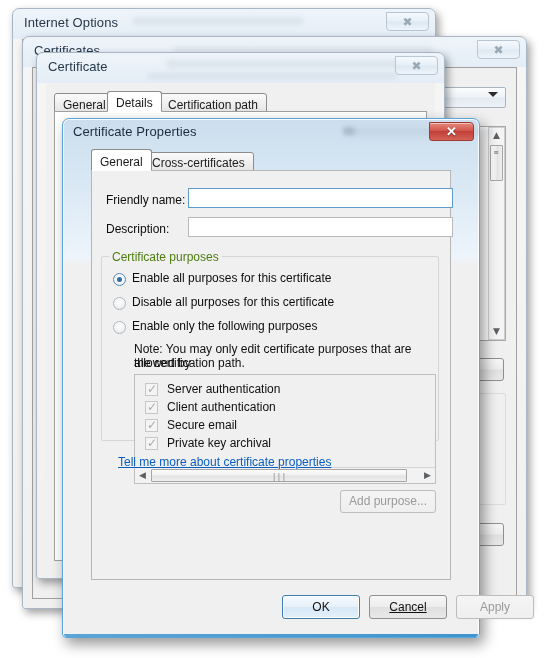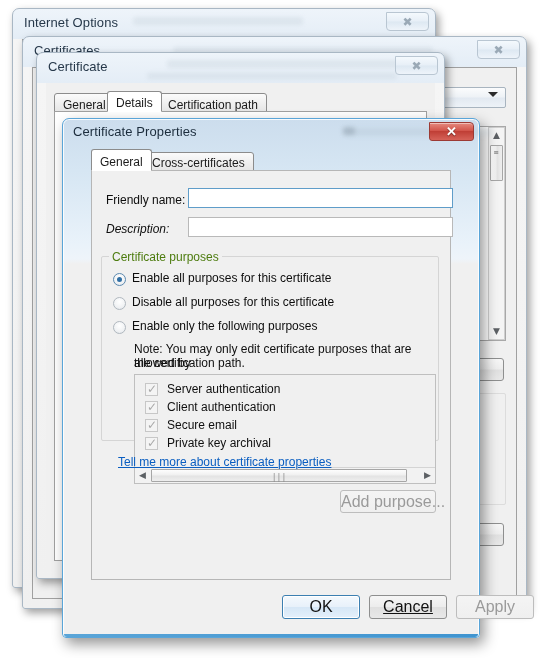--- a/index.html
+++ b/index.html
@@ -119,21 +119,21 @@
   }
 
   
   .btn {
     position: absolute;
     box-sizing: border-box;
     border: 1px solid #8e8f8f;
     border-radius: 3px;
     background: linear-gradient(to bottom, #f6f6f6 0%, #ededed 48%, #e0e0e0 52%, #e8e8e8 100%);
     font-family: "Liberation Sans", sans-serif;
-    font-size: 16px;
+    font-size: 12px;
     color: #111111;
     text-align: center;
     line-height: 21px;
     white-space: nowrap;
   }
   .btn.disabled { color: #9a9a9a; border-color: #bdbdbd;
      background: linear-gradient(to bottom, #f4f4f4 0%, #efefef 100%); }
   .btn.default {
     border: 1px solid #3c7fb1;
     box-shadow: 0 0 0 1px #ffffff inset;
@@ -449,21 +449,21 @@
       <div class="tab" style="left:52px; top:3px; height:19px; font-size:12px; line-height:17px;">
         <span>Cross-certificates</span>
       </div>
     </div>
 
     <div style="position:absolute; left:28px; top:51px; width:360px; height:410px; background:#f0f0f0; border:1px solid #b6b6b6; box-sizing:border-box;padding-left:24px;">
 
       <div class="lbl" style="left:14px; top:22px;">Friendly name:</div>
       <div class="txtbox focused" style="left:96px; top:17px; width:265px; height:20px;"></div>
 
-      <div class="lbl" style="left:14px; top:51px;font-style:italic;">Description:</div>
+      <div class="lbl" style="left:14px; top:51px;">Description:</div>
       <div class="txtbox" style="left:96px; top:46px; width:265px; height:20px;"></div>
 
       <div class="group" style="left:9px; top:85px; width:338px; height:185px;">
         <span class="group-label">Certificate purposes</span>
 
         <div class="radio checked" style="left:11px; top:16px;"></div>
         <div class="lbl" style="left:30px; top:14px;">Enable all purposes for this certificate</div>
 
         <div class="radio" style="left:11px; top:40px;"></div>
         <div class="lbl" style="left:30px; top:38px;">Disable all purposes for this certificate</div>

